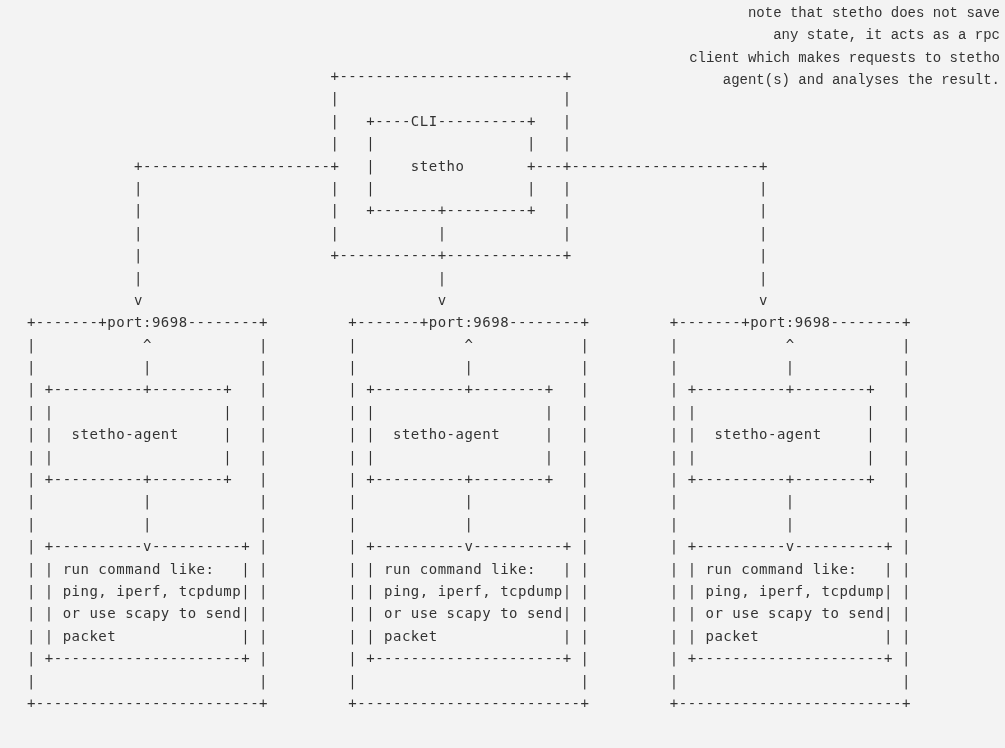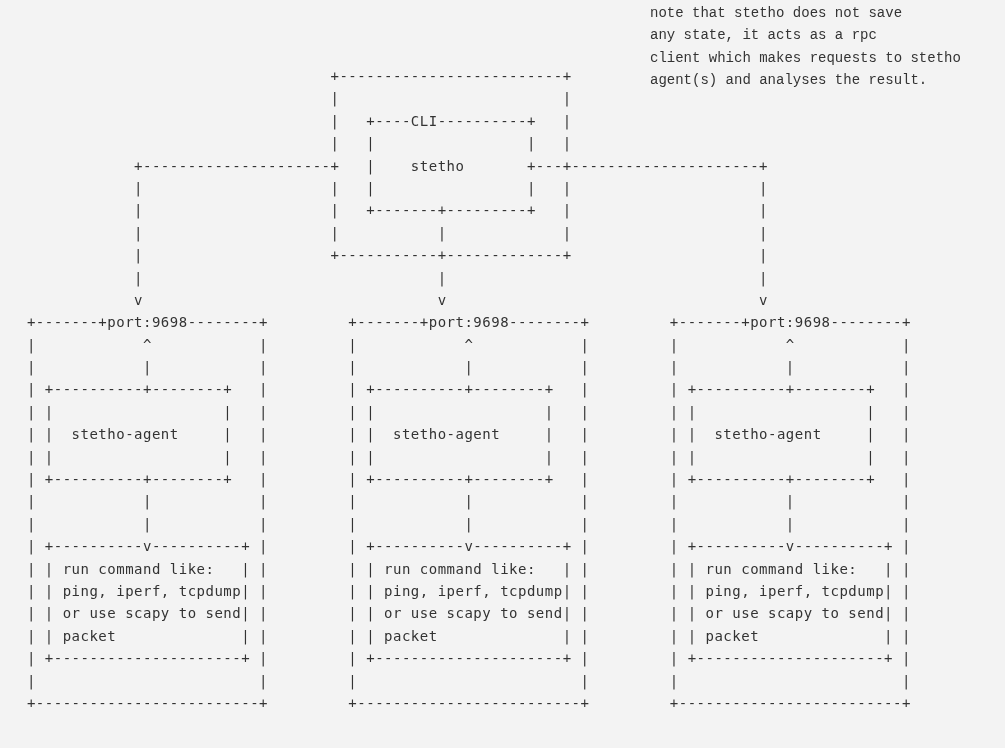--- a/index.html
+++ b/index.html
@@ -18,20 +18,21 @@
       overflow: hidden;
       position: relative;
     }
     .note {
       position: absolute;
       top: 2px;
       left: 650px;
       width: 350px;
       white-space: pre-wrap;
       color: #333;
+      text-align: right;
     }
     .diagram {
       position: absolute;
       top: 65px;
       left: 18px;
       white-space: pre;
       color: #333;
       letter-spacing: 0.5px;
     }
   </style>

